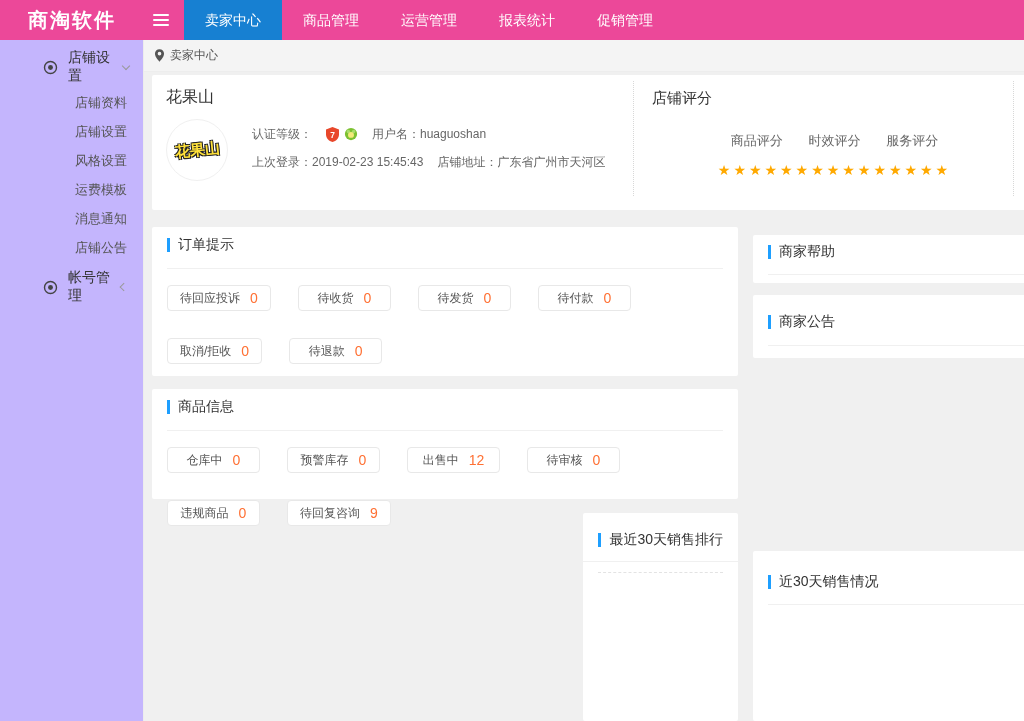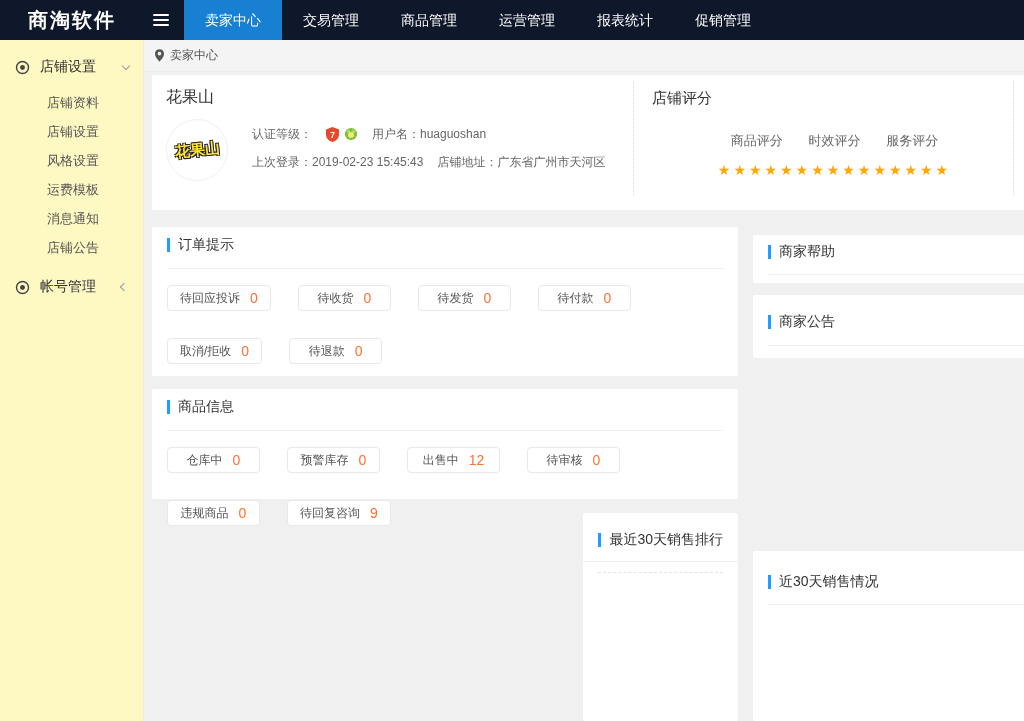--- a/index.html
+++ b/index.html
@@ -1,31 +1,31 @@
 <!DOCTYPE html>
 <html><head>
 <meta charset="utf-8">
 <style>
   * { margin:0; padding:0; box-sizing:border-box; }
   html,body { width:1024px; height:721px; overflow:hidden; background:#f0f0f0;
               font-family:"Liberation Sans","DejaVu Sans",sans-serif; }
   .app { width:1024px; height:721px; display:flex; flex-direction:column; }
 
   
-  .header { height:40px; background:#0f172a; display:flex; align-items:center; flex-shrink:0; }
+  .header { height:40px; background:#ec4899; display:flex; align-items:center; flex-shrink:0; }
   .logo { width:144px; text-align:center; color:#fff; font-size:20px; font-weight:bold; letter-spacing:2px; }
   .burger { width:34px; height:40px; display:flex; flex-direction:column; justify-content:center; align-items:center; gap:3px; cursor:pointer; }
   .burger i { display:block; width:16px; height:2px; background:#fff; border-radius:1px; }
   .nav { display:flex; height:100%; margin-left:6px; }
   .nav-item { padding:0 21px; line-height:40px; color:#fff; font-size:14px; cursor:pointer; white-space:nowrap; }
   .nav-item.active { background:#1780d2; }
 
   
   .bodyrow { flex:1; display:flex; min-height:0; }
-  .sidebar { width:144px; background:#fef9c3; border-right:1px solid #ececec; padding-top:8px; flex-shrink:0; }
+  .sidebar { width:144px; background:#c4b5fd; border-right:1px solid #ececec; padding-top:8px; flex-shrink:0;padding-left:28px; }
   .side-group { display:flex; align-items:center; height:38px; padding:0 14px 0 15px; font-size:14px; color:#333; cursor:pointer; }
   .gicon { width:15px; height:15px; margin-right:10px; flex-shrink:0; }
   .chev { width:6px; height:6px; border-right:1.4px solid #999; border-bottom:1.4px solid #999; margin-left:auto; }
   .chev.down { transform:rotate(45deg); margin-top:-3px; }
   .chev.left { transform:rotate(135deg); margin-right:2px; }
   .side-sub { padding:2px 0 6px 47px; }
   .side-sub div { font-size:13px; color:#555; line-height:29px; cursor:pointer; }
 
   .main { flex:1; display:flex; flex-direction:column; background:#f0f0f0; min-width:0; }
   .breadcrumb { height:32px; background:#f4f4f4; border-bottom:1px solid #ededed; display:flex; align-items:center; padding-left:10px; font-size:12px; color:#555; flex-shrink:0; }
@@ -95,21 +95,20 @@
 
   <div class="header">
     <div class="logo">商淘软件</div>
     <div class="burger">
         <i></i>
         <i></i>
         <i></i>
       </div>
     <div class="nav">
       <div class="nav-item active">卖家中心</div>
-      <div class="nav-item">交易管理</div>
       <div class="nav-item">商品管理</div>
       <div class="nav-item">运营管理</div>
       <div class="nav-item">报表统计</div>
       <div class="nav-item">促销管理</div>
     </div>
   </div>
 
   <div class="bodyrow">
 
     <div class="sidebar">

